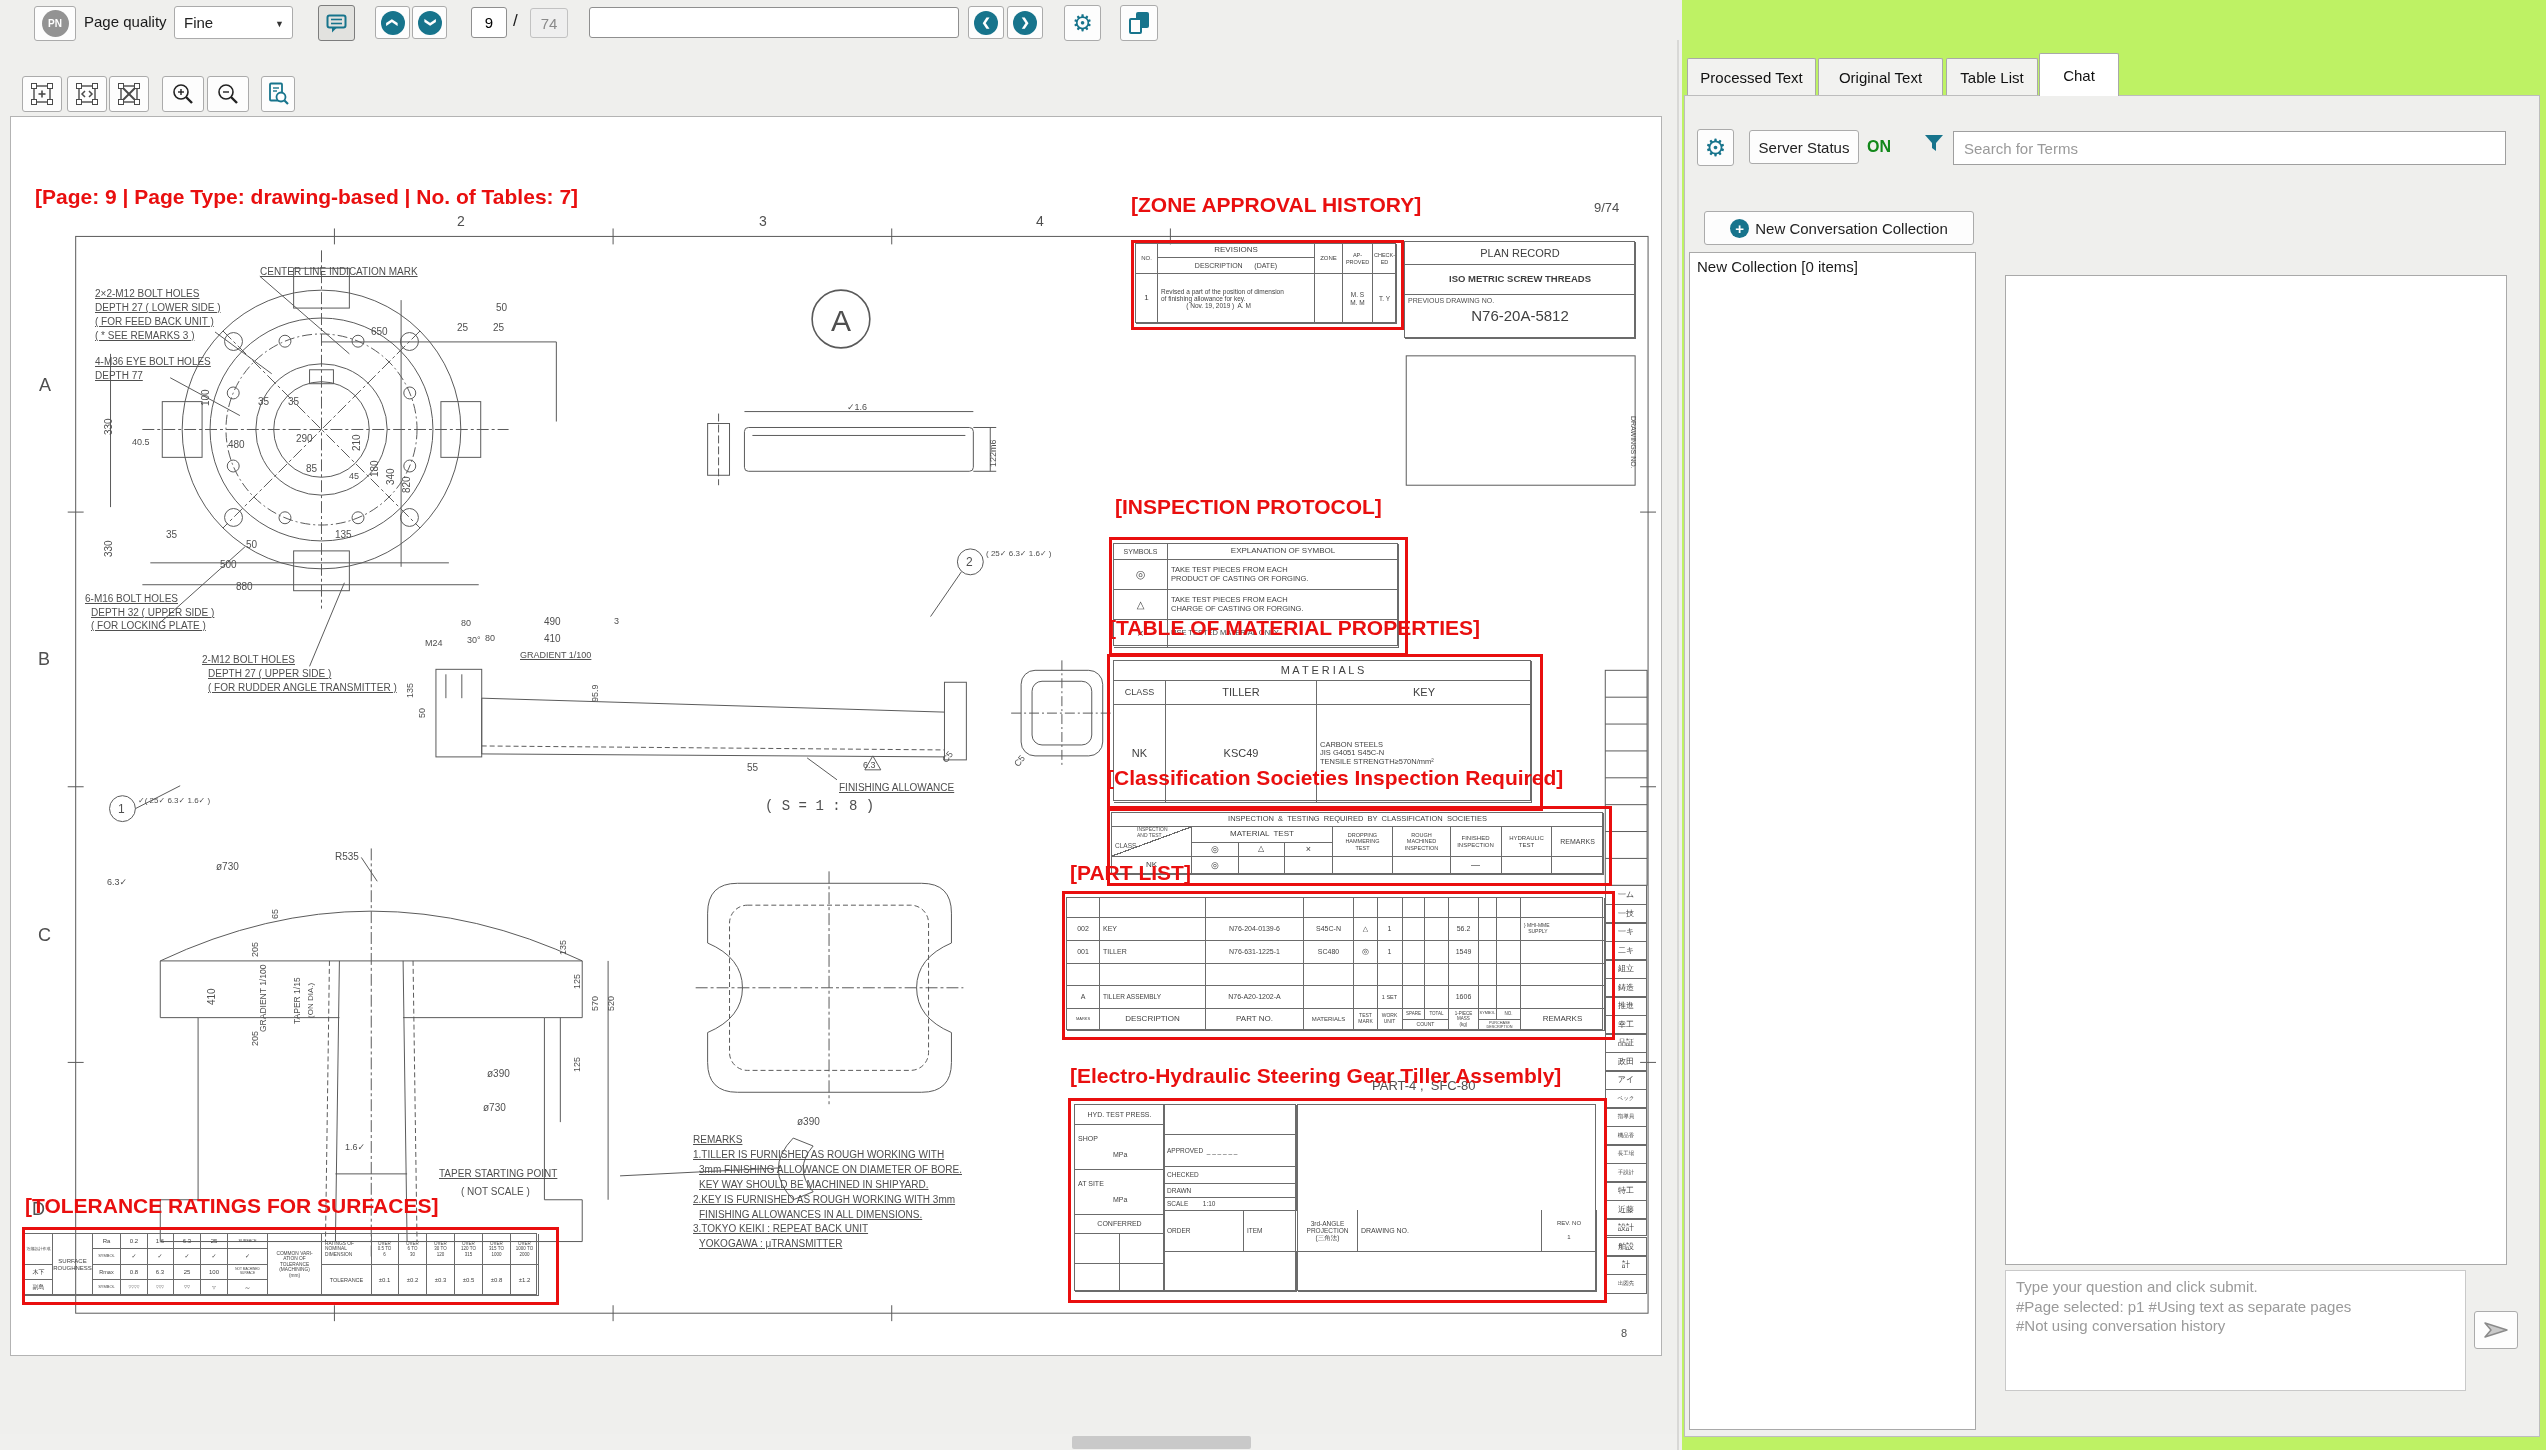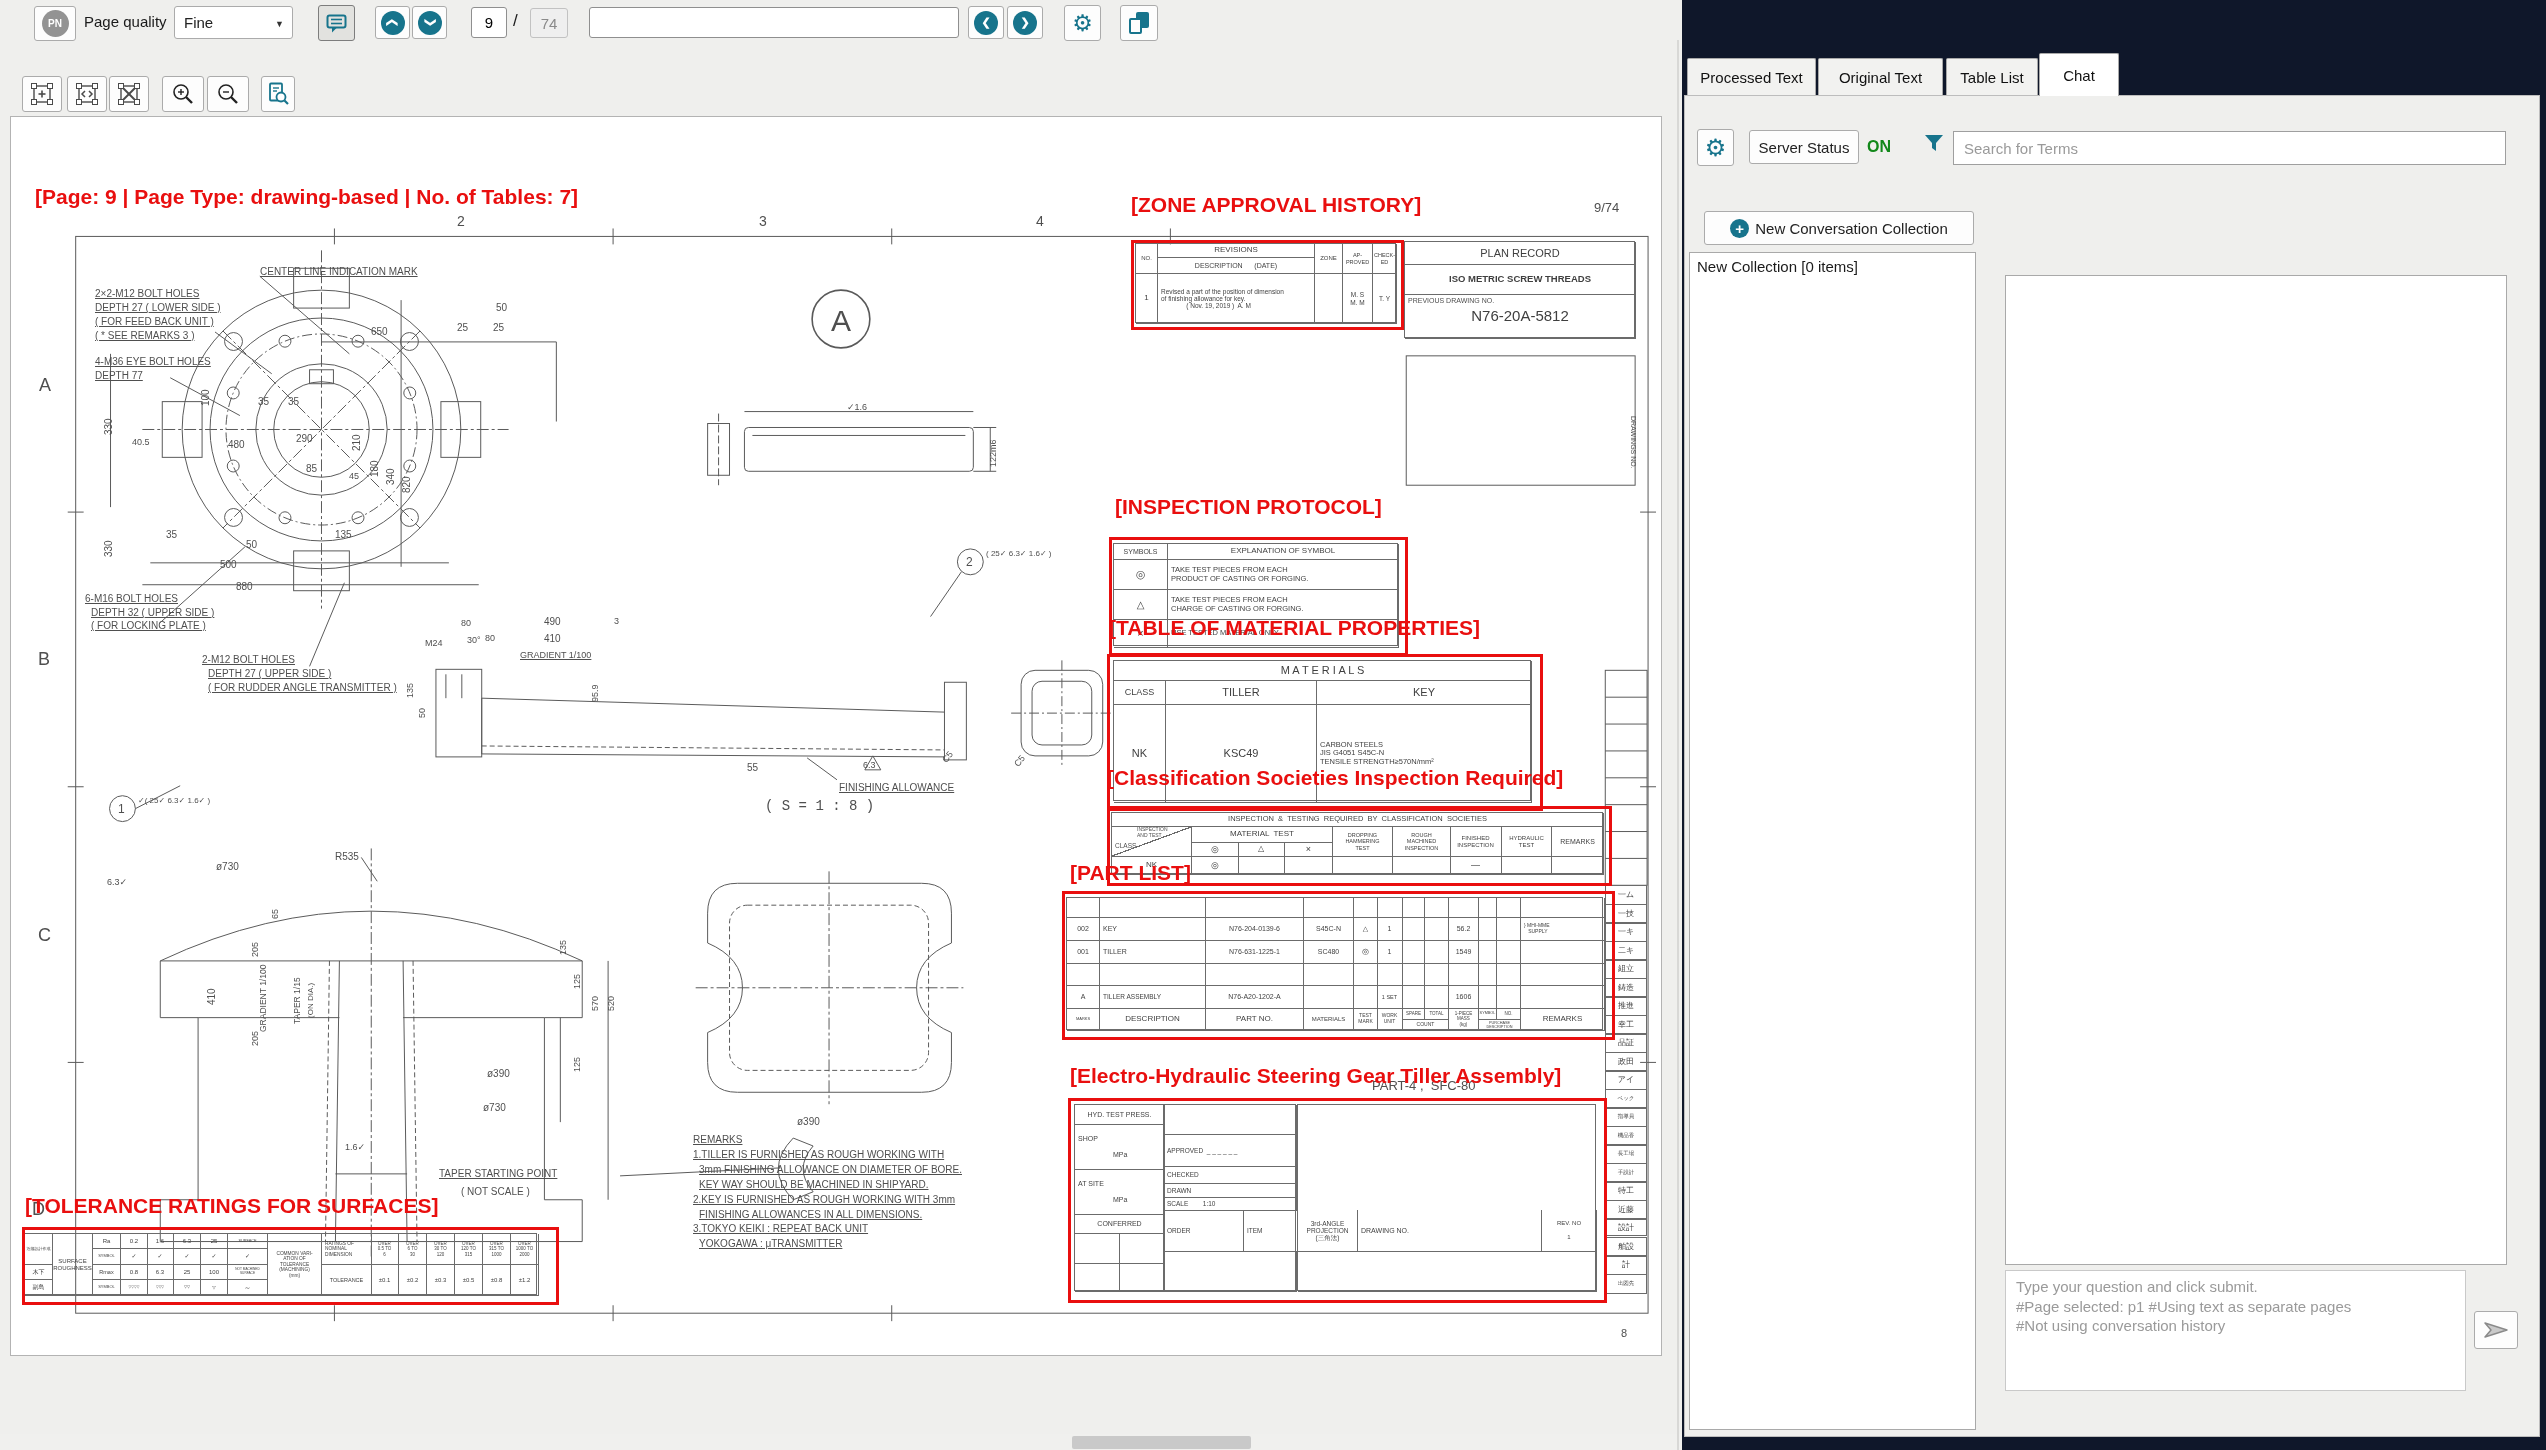--- a/index.html
+++ b/index.html
@@ -31,21 +31,21 @@
         box-sizing:border-box;display:flex;align-items:center;justify-content:center;text-align:center;
         white-space:pre;line-height:1.12;color:#3f3f3f;overflow:hidden;padding:0 1px;}
   .cell.diag{background:linear-gradient(to bottom right,transparent calc(50% - 0.6px),#6b6b6b calc(50% - 0.6px),#6b6b6b calc(50% + 0.6px),transparent calc(50% + 0.6px));}
   .kcell{position:absolute;border:1px solid #6b6b6b;box-sizing:border-box;display:flex;
          align-items:center;justify-content:center;color:#3f3f3f;overflow:hidden;}
   
   #hscroll{position:absolute;left:0;top:1434px;width:1682px;height:17px;background:#f0f0ee;}
   #hthumb{position:absolute;left:1072px;top:2px;width:179px;height:13px;background:#c9c9c9;border-radius:2px;}
   #splitter{position:absolute;left:1677px;top:40px;width:2px;height:1411px;background:#d8d8d6;}
   
-  #rightpanel{position:absolute;left:1682px;top:0;width:865px;height:1451px;background:#0f172a;}
+  #rightpanel{position:absolute;left:1682px;top:0;width:865px;height:1451px;background:#bef264;}
   .tab{position:absolute;top:58px;height:37px;background:#f2f2f0;border:1px solid #a9a9a9;
        border-bottom:none;display:flex;align-items:center;justify-content:center;font-size:15px;color:#111;
        border-radius:2px 2px 0 0;box-sizing:border-box;}
   .tab.active{top:53px;height:43px;background:#ffffff;z-index:5;}
   #tabcontent{position:absolute;left:2px;top:95px;width:856px;height:1342px;border:1px solid #bdbdbd;
               box-sizing:border-box;background:#efefed;}
   .whitebox{position:absolute;background:#ffffff;border:1px solid #a9a9a9;box-sizing:border-box;}
   #composer{position:absolute;border:1px solid #c9c9c9;background:#fff;resize:none;font-size:15px;
             color:#555;padding:6px 10px;line-height:1.3;}
   #composer::placeholder{color:#9a9a9a;white-space:pre-line;}

